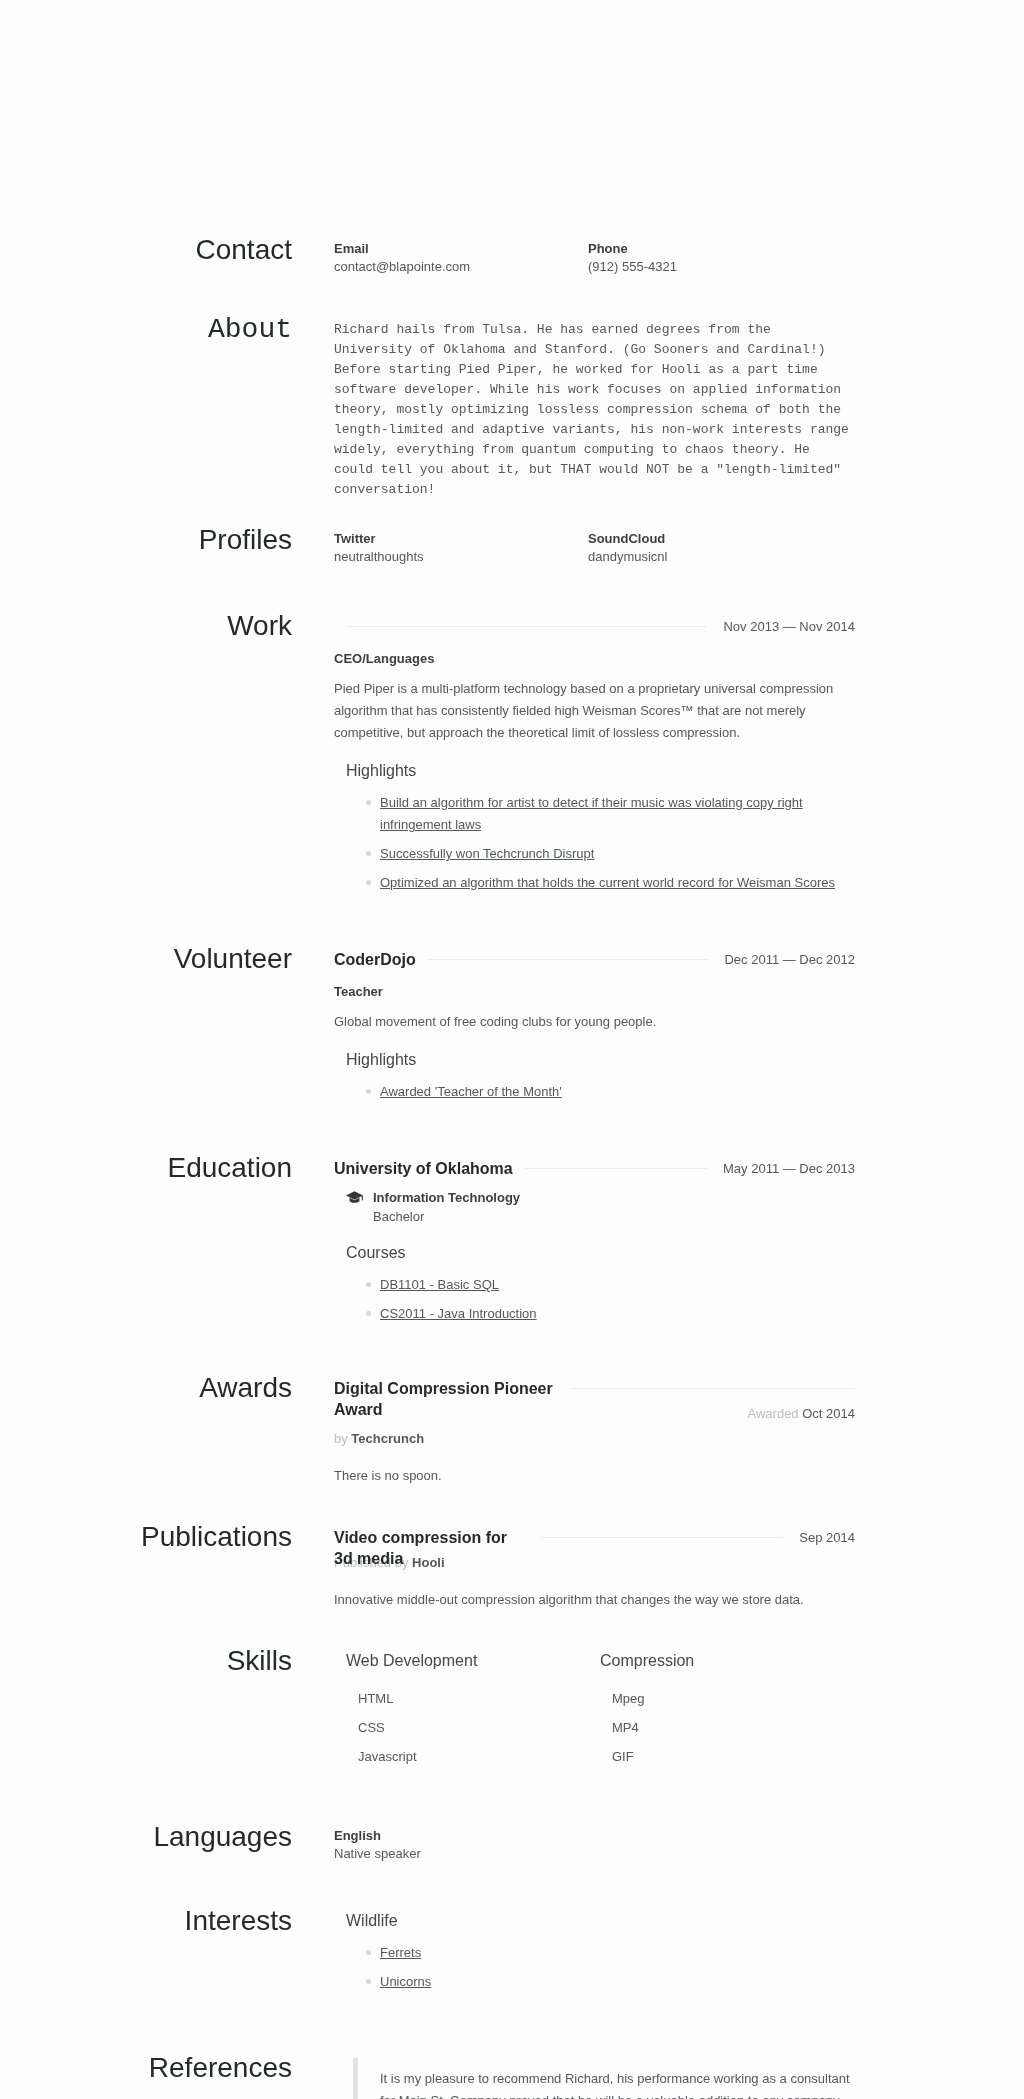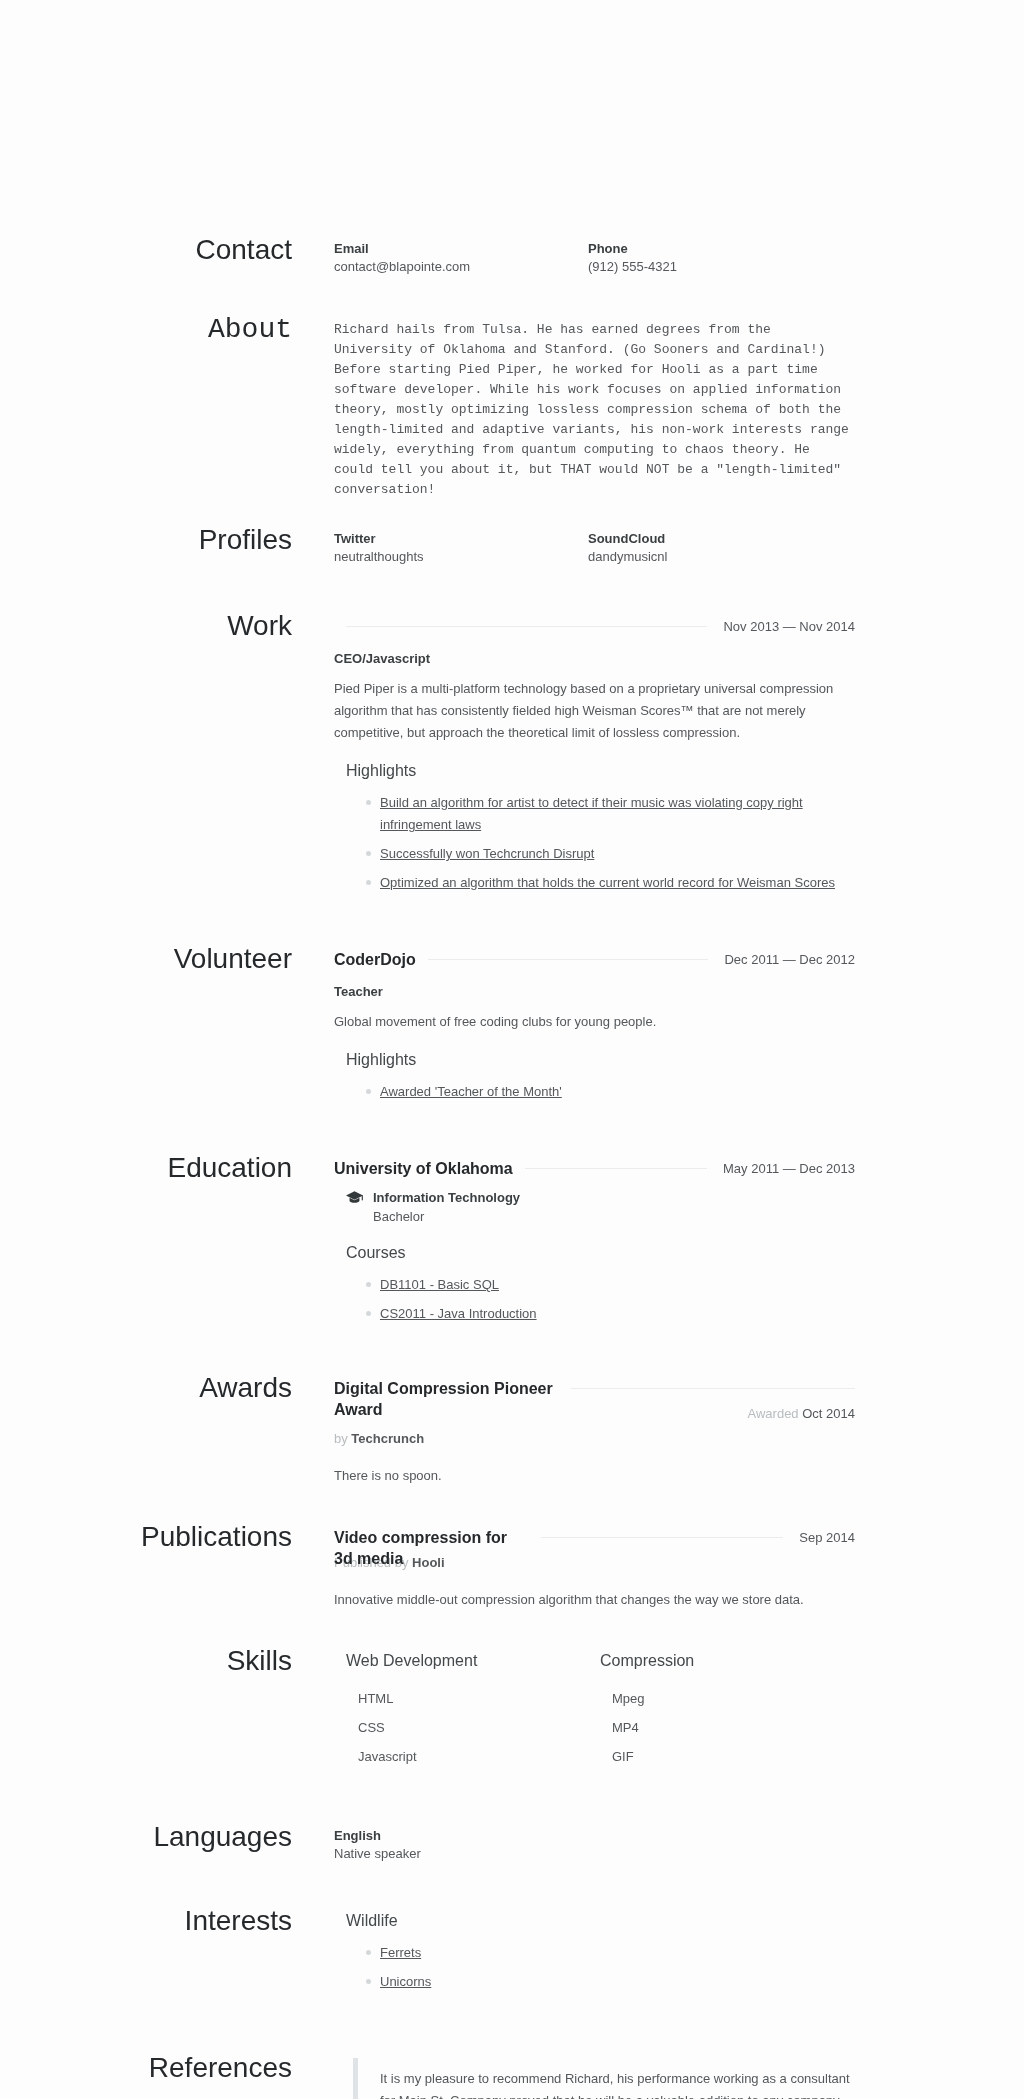--- a/index.html
+++ b/index.html
@@ -138,21 +138,21 @@
     </div>
   </section>
 
   <section class="section s-work">
     <h2 class="sec-title">Work</h2>
     <div class="sec-content">
       <div class="entry-row">
         <div class="divider"></div>
         <div class="entry-date">Nov 2013 — Nov 2014</div>
       </div>
-      <div class="position">CEO/Javascript</div>
+      <div class="position">CEO/Languages</div>
       <p class="entry-summary">Pied Piper is a multi-platform technology based on a proprietary universal compression algorithm that has consistently fielded high Weisman Scores™ that are not merely competitive, but approach the theoretical limit of lossless compression.</p>
       <h4 class="subhead">Highlights</h4>
       <ul class="dotted">
         <li>Build an algorithm for artist to detect if their music was violating copy right infringement laws</li>
         <li>Successfully won Techcrunch Disrupt</li>
         <li>Optimized an algorithm that holds the current world record for Weisman Scores</li>
       </ul>
     </div>
   </section>
 

